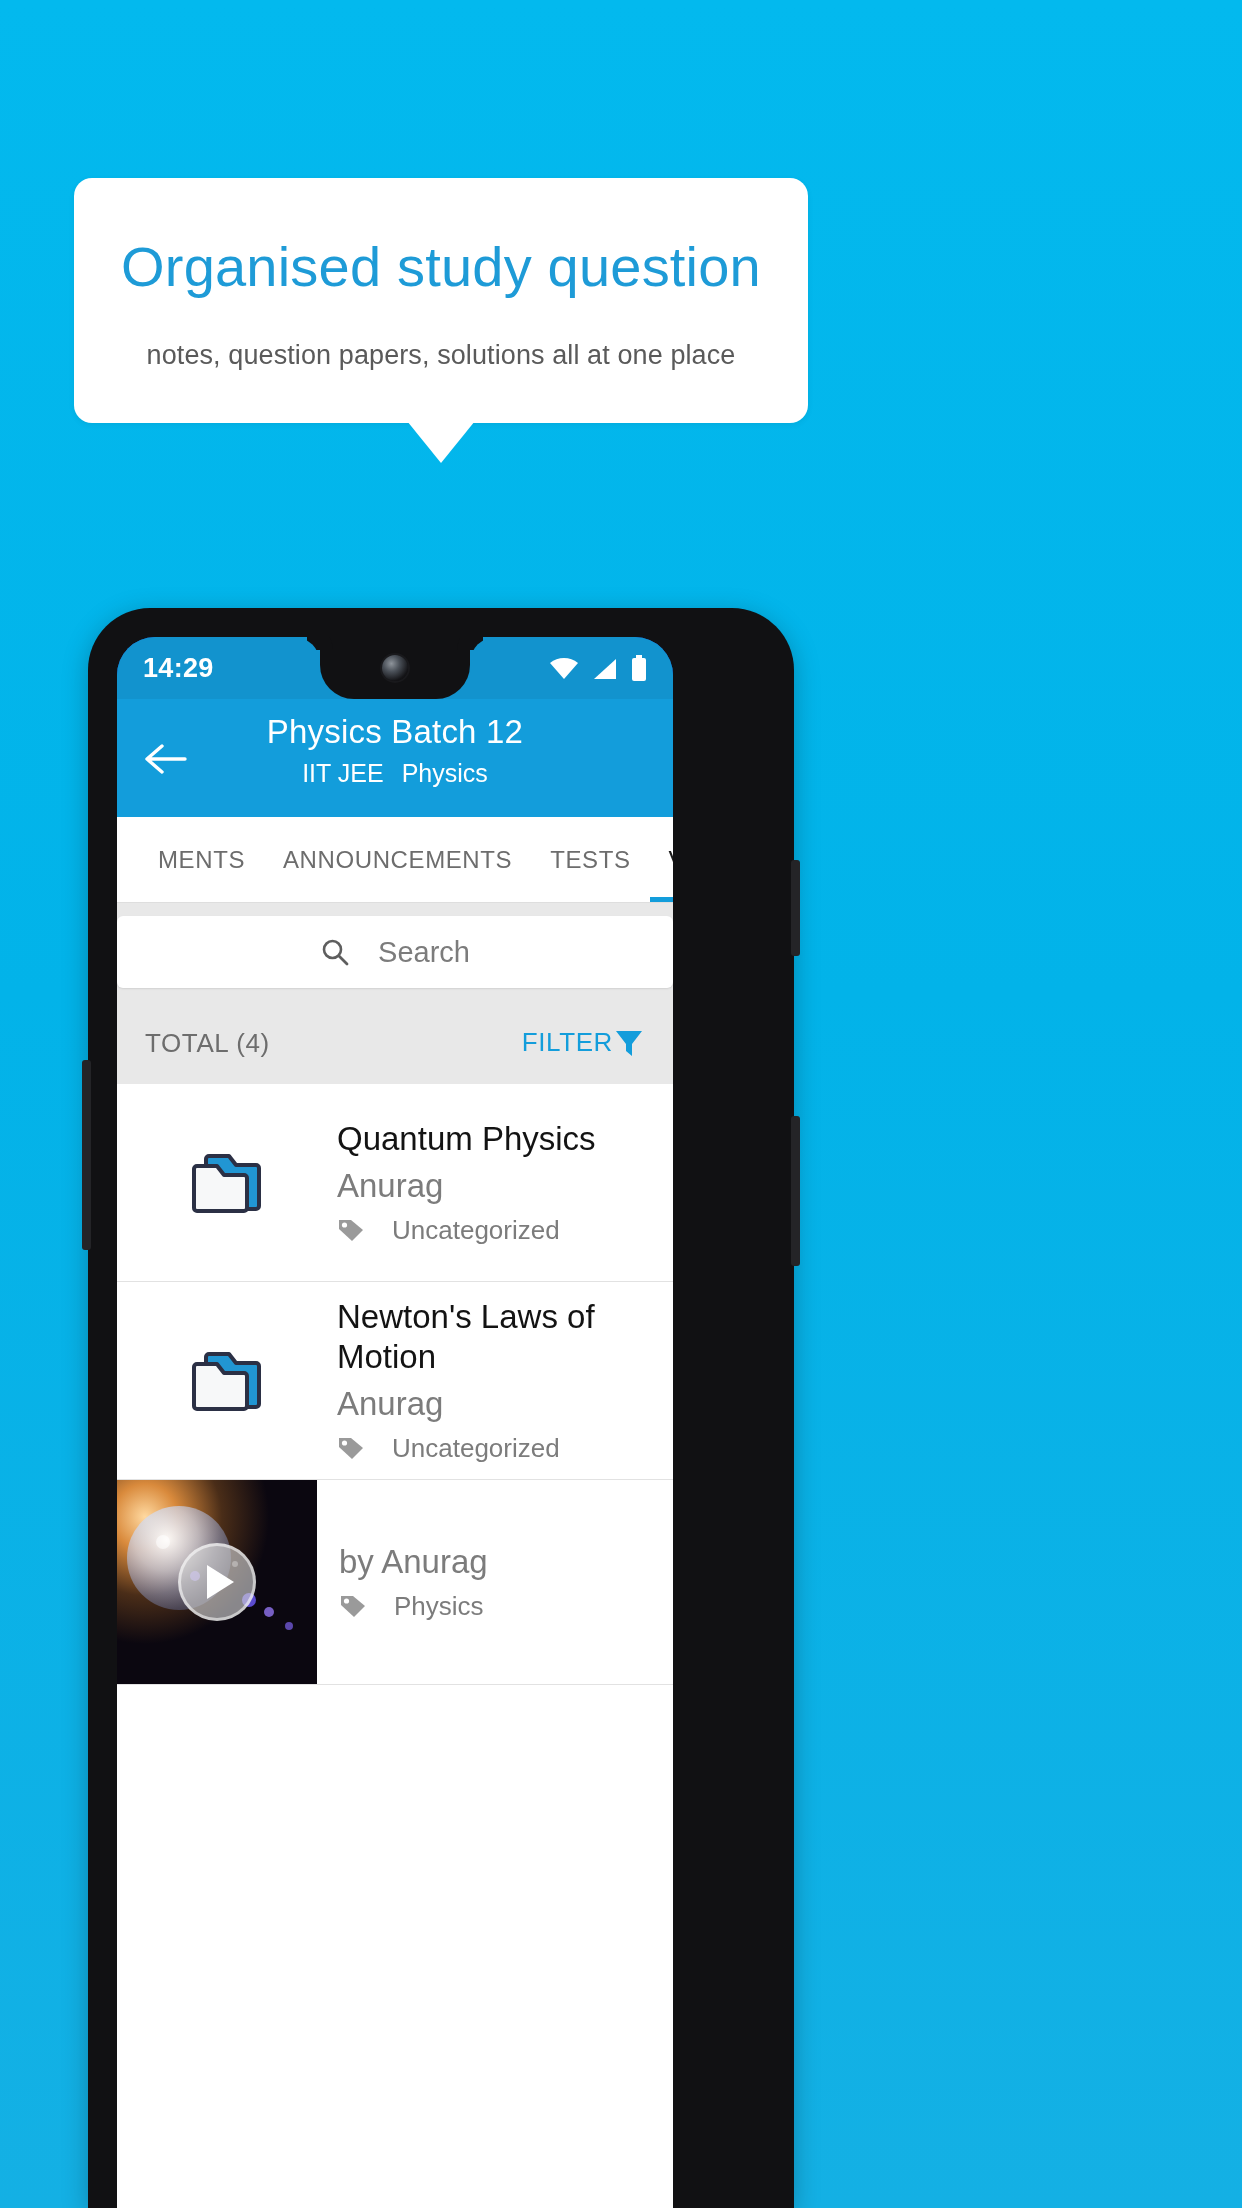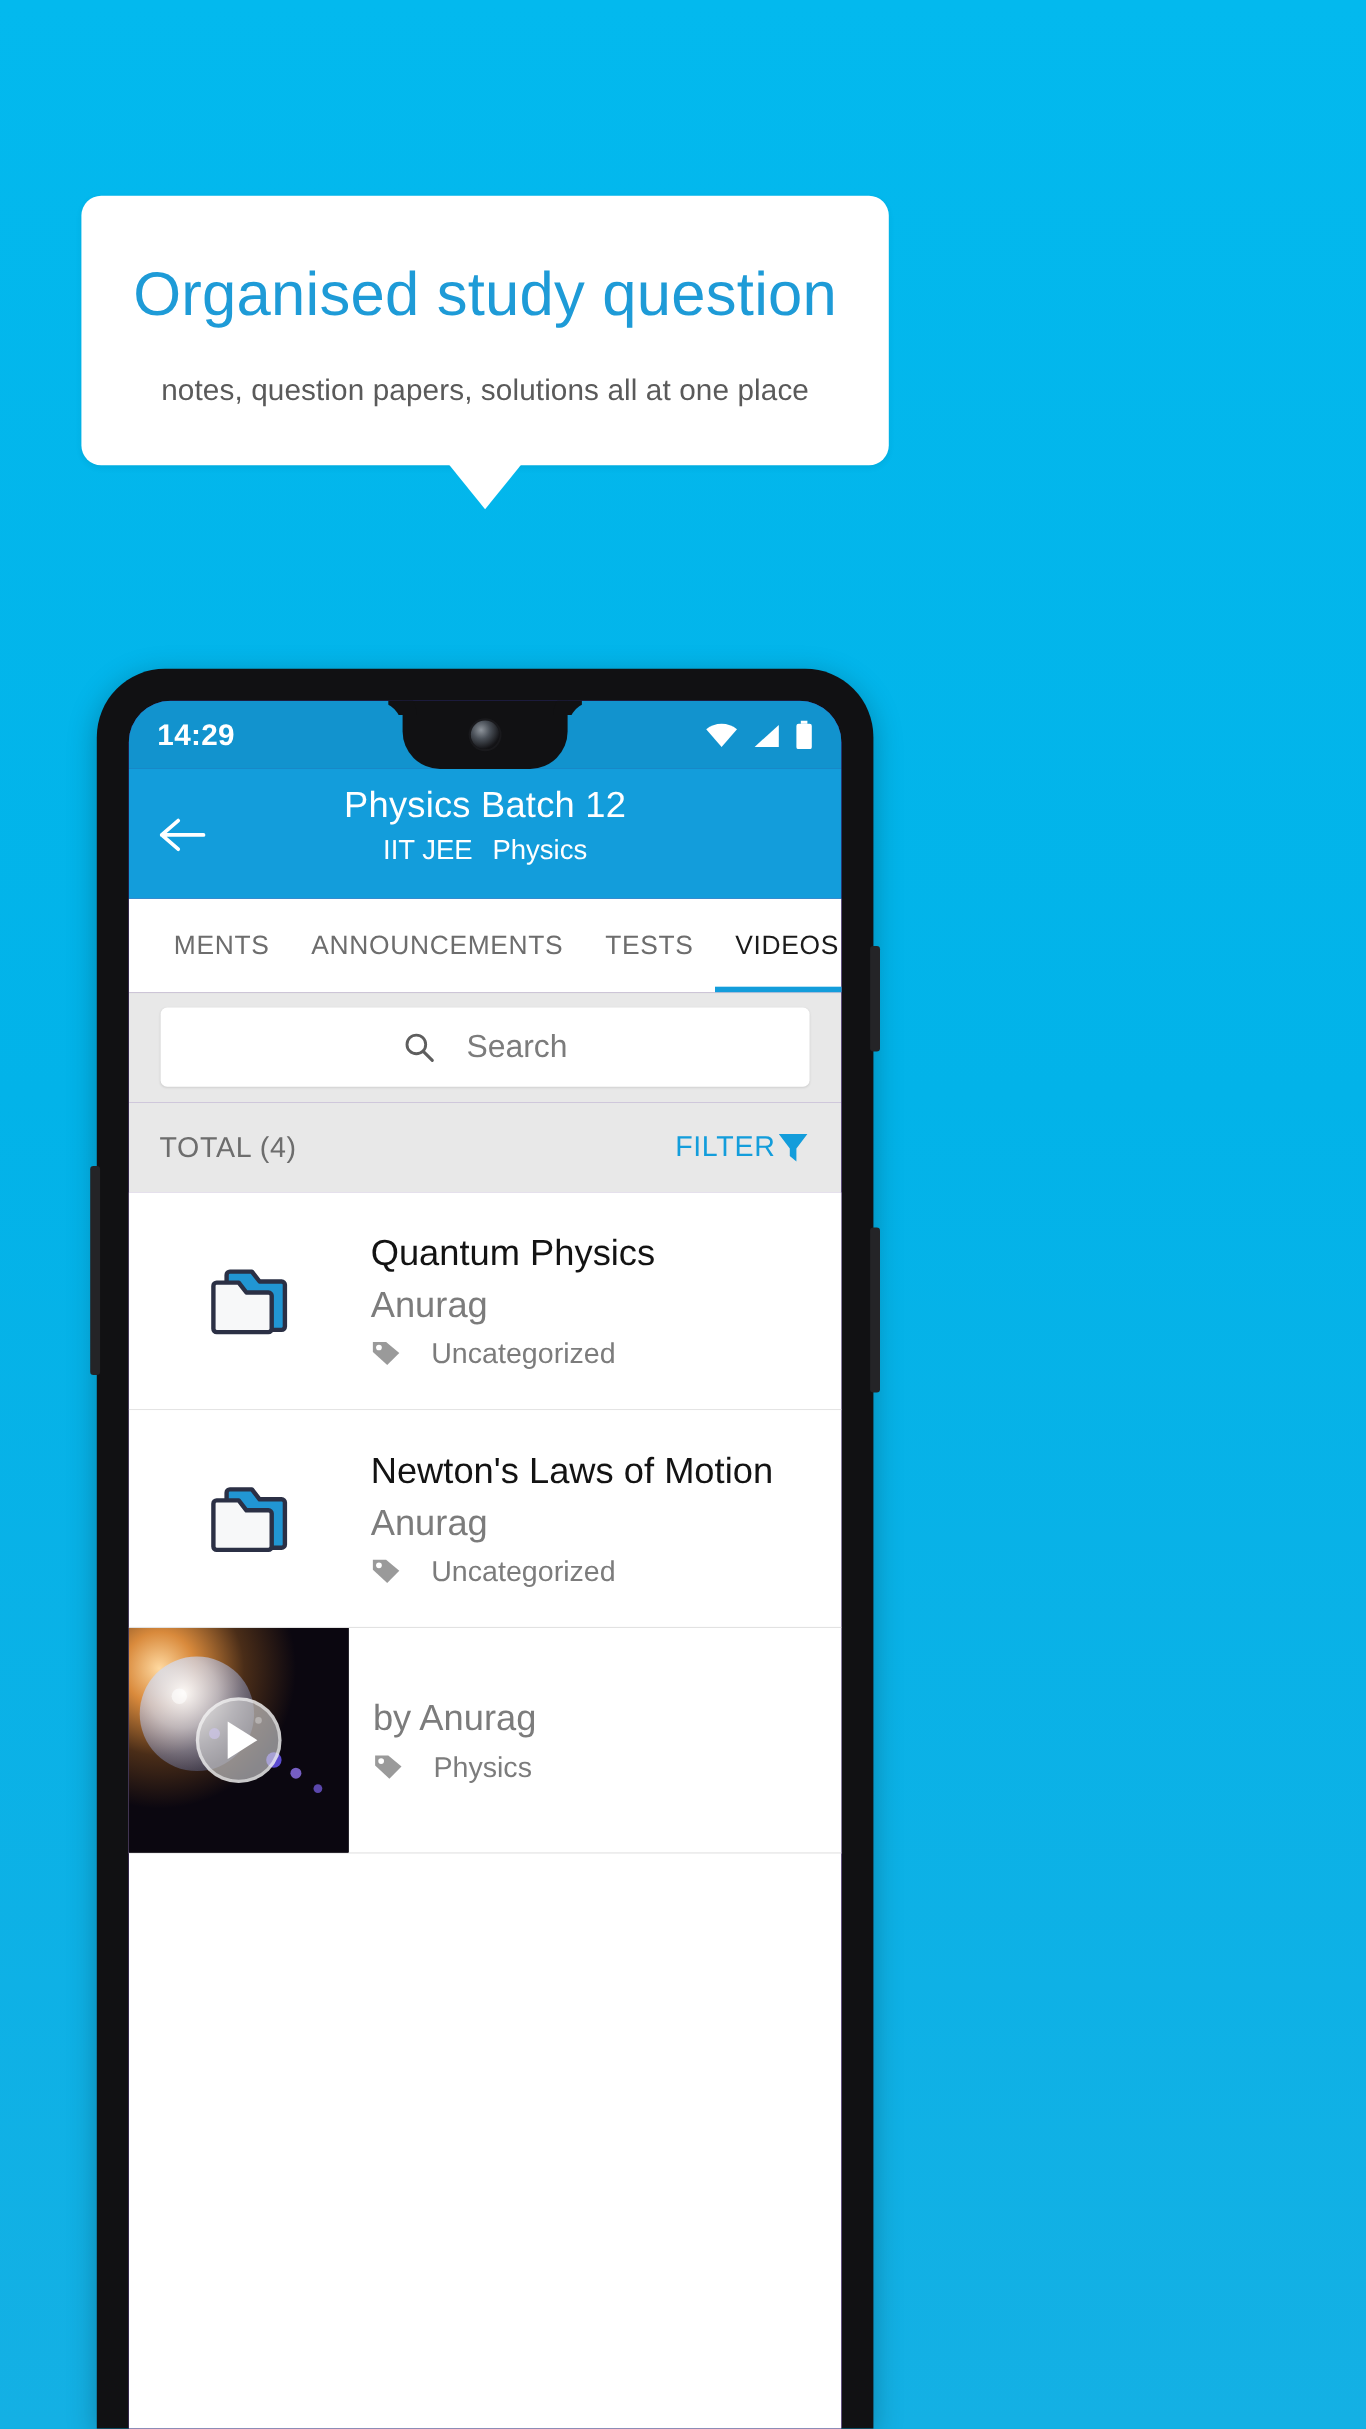--- a/index.html
+++ b/index.html
@@ -57,22 +57,22 @@
     position:absolute;
     left:88px; top:608px;
     width:706px; height:1600px;
     background:#111113;
     border-radius:62px 62px 0 0;
     box-shadow:0 6px 26px rgba(0,0,0,0.25);
   }
   #phone-inner {
     position:absolute;
     left:29px; top:29px;
-    width:648px; height:1571px;
-    background:#4c1d95;
+    width:556px; height:1571px;
+    background:#1d4ed8;
     border-radius:38px 38px 0 0;
     overflow:hidden;
   }
 
   
   .side-btn { position:absolute; background:#1c1c1e; border-radius:3px; }
   #btn-left   { left:-6px;  top:452px;  width:9px;  height:190px; background:#242427;}
   #btn-right1 { right:-6px; top:252px;  width:9px;  height:96px;  background:#242427;}
   #btn-right2 { right:-6px; top:508px;  width:9px;  height:150px; background:#242427;}
 

